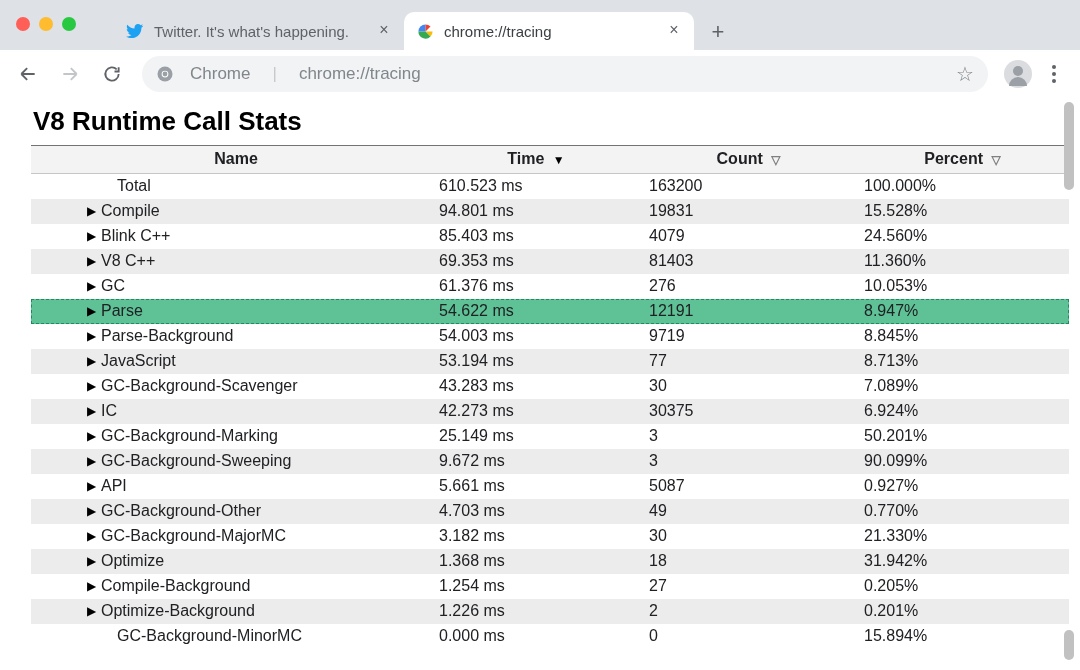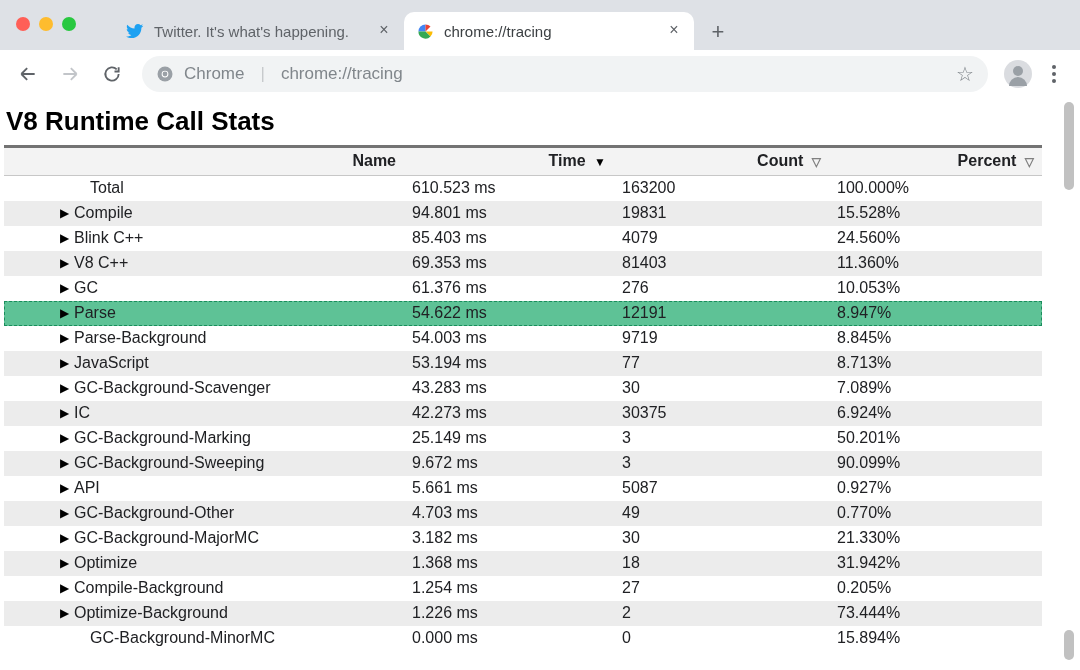--- a/index.html
+++ b/index.html
@@ -99,21 +99,21 @@
   }
   .tbtn.disabled { color: #b9bcc0; }
   .omnibox {
     flex: 1 1 auto;
     height: 36px;
     background: #f1f3f4;
     border-radius: 18px;
     display: flex;
     align-items: center;
     padding: 0 14px;
-    gap: 10px;
+    gap: 16px;
     margin: 0 6px;
     color: #5f6368;
     font-size: 17px;
   }
   .omnibox .scheme-icon {
     width: 18px; height: 18px;
     color: #5f6368;
   }
   .omnibox .addr-prefix { color: #80868b; }
   .omnibox .addr-main { color: #80868b; }
@@ -159,41 +159,42 @@
 
   
   .viewport {
     position: absolute;
     top: 98px;
     left: 0;
     right: 0;
     bottom: 0;
     background: #fff;
     overflow: hidden;
+    padding-left: 27px;
   }
   .content {
     padding: 6px 4px 0 4px;
   }
   h1.page-title {
     margin: 2px 0 8px 2px;
     font-size: 26px;
     font-weight: 700;
     color: #000;
   }
   table.stats {
     width: 1038px;
     border-collapse: collapse;
     font-size: 16px;
     color: #202124;
   }
   table.stats thead th {
-    text-align: right;
+    text-align: center;
     font-weight: 700;
     background: #f3f3f3;
-    border-top: 3px solid #737373;
+    border-top: 1px solid #737373;
     border-bottom: 1px solid #c7c7c7;
     padding: 4px 8px 5px 8px;
   }
   table.stats thead th.name-col { padding-left: 18px; }
   table.stats tbody td {
     padding: 3px 8px 4px 8px;
     white-space: nowrap;
   }
   table.stats tbody tr.alt { background: #ececec; }
   table.stats tbody tr.highlight { 
@@ -547,21 +548,21 @@
           </tr>
           <tr class="alt">
             <td>
               <div class="row-name-cell">
                 <span class="disclosure">▶</span>
                 <span>Optimize-Background</span>
               </div>
             </td>
             <td>1.226 ms</td>
             <td>2</td>
-            <td>73.444%</td>
+            <td>0.201%</td>
           </tr>
           <tr>
             <td>
               <div class="row-name-cell">
                 <span class="disclosure none">▶</span>
                 <span class="indent"></span>
                 <span>GC-Background-MinorMC</span>
               </div>
             </td>
             <td>0.000 ms</td>

